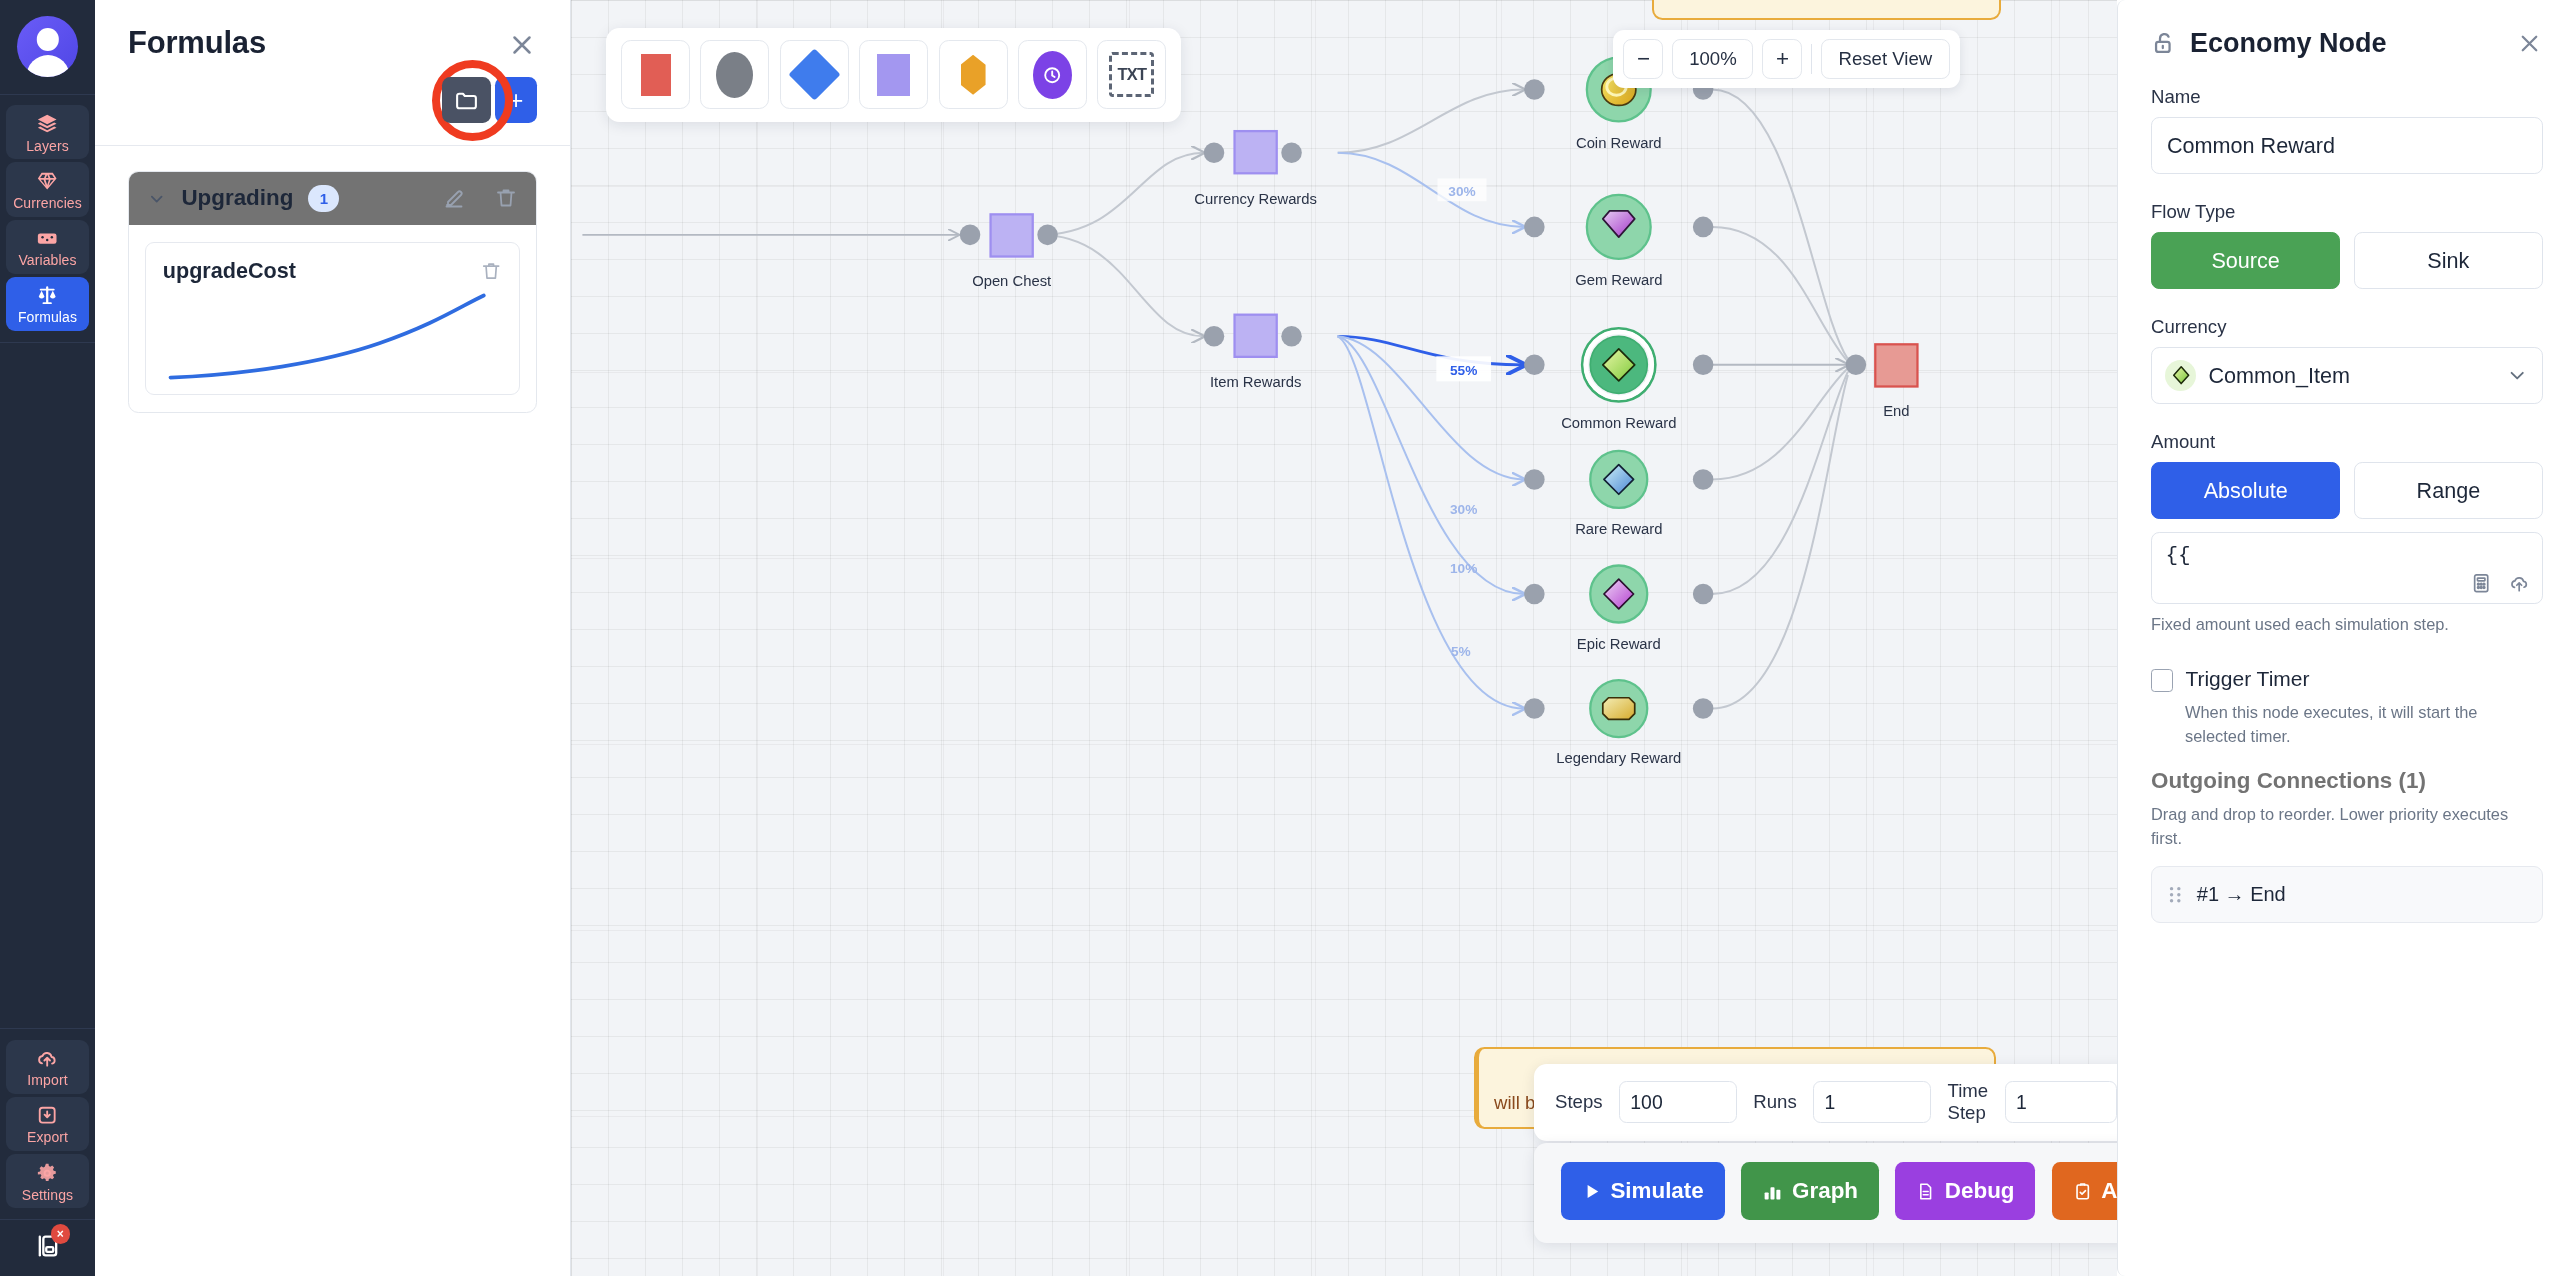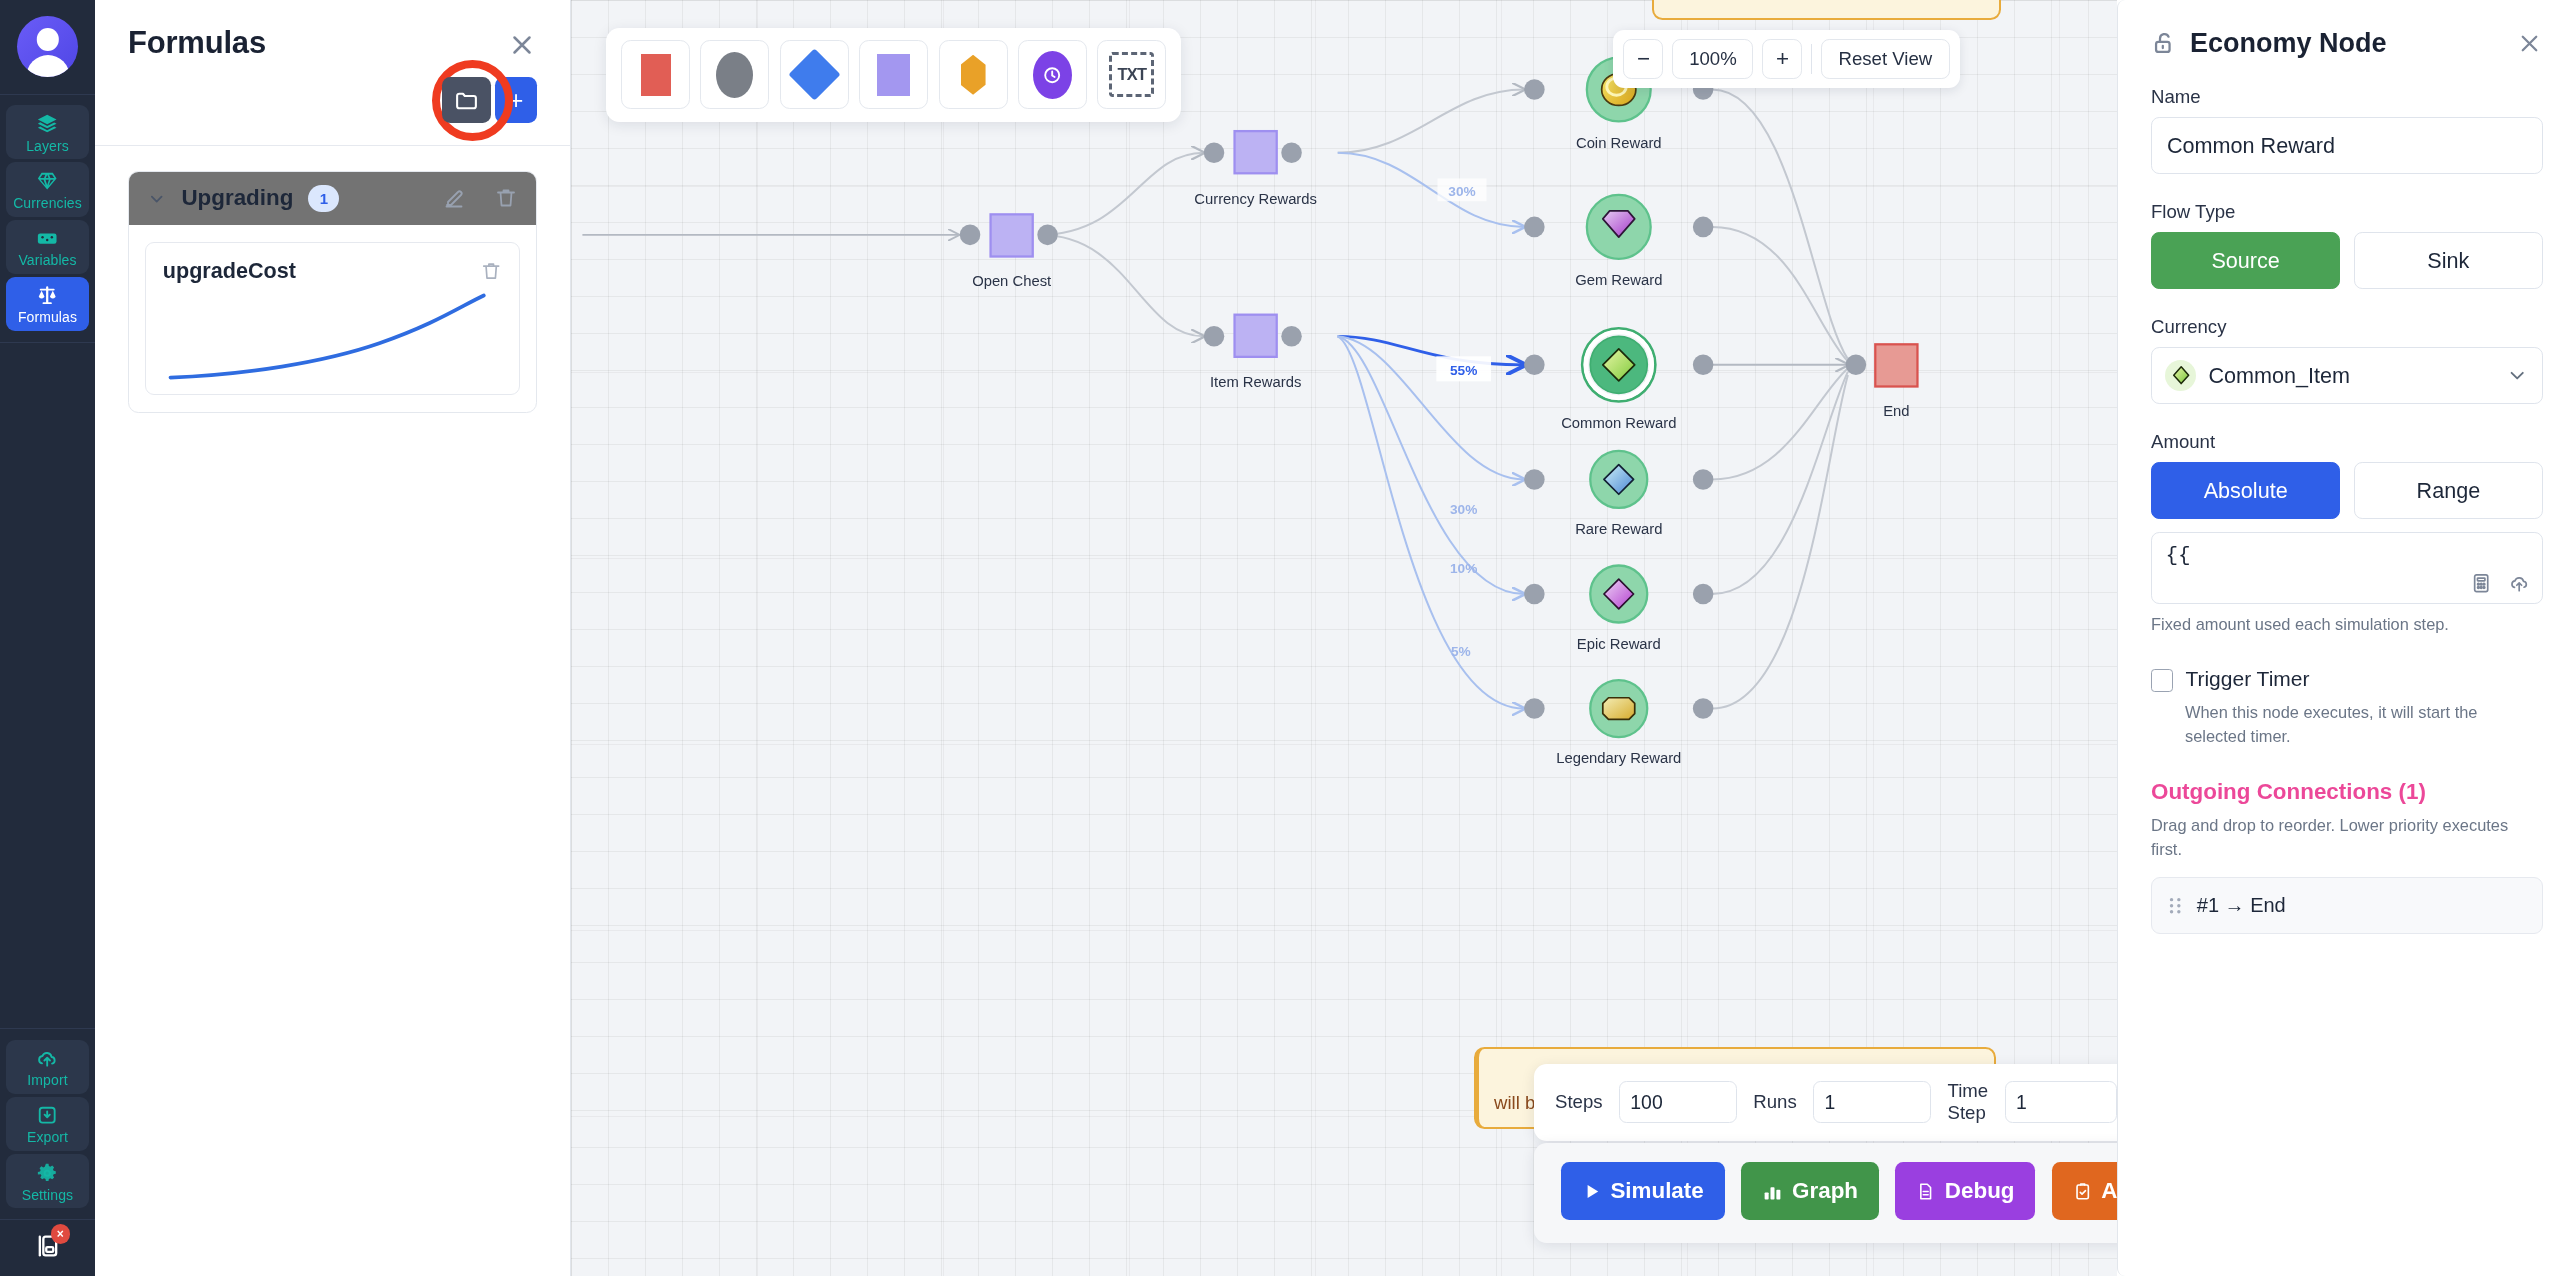--- a/index.html
+++ b/index.html
@@ -37,21 +37,21 @@
     width: 43px; height: 34px; border-radius: 21.6px 21.6px 0 0;
     background: #fff; transform: translateX(-50%);
   }
   .rail-div { width: 100%; height: 0.7px; background: #2e3950; flex: 0 0 0.7px; }
   .rail-group { width: 100%; padding: 7.5px 0 7.5px 0; }
   .rail-item {
     width: 83px; margin: 3px 6px;
     border-radius: 9px;
     padding: 7.5px 0 6.7px;
     display: flex; flex-direction: column; align-items: center; gap: 3.7px;
-    color: #14b8a6; cursor: pointer;
+    color: #fca5a5; cursor: pointer;
     background: #2c374b;
   }
   .rail-item.active { background: #2f5fe8; color: #fff; }
   .rail-item .ri-ic { width: 22.4px; height: 22.4px; display:block; }
   .rail-item .ri-lb { font-size: 14px; letter-spacing: 0.1px; line-height: 1; }
   .rail-spacer { flex: 1 1 auto; }
   .rail-bottom {
     width: 100%; padding: 12px 0 16.4px; display: flex; justify-content: center;
   }
   .logout-wrap { position: relative; width: 30px; height: 28px; }
@@ -291,21 +291,21 @@
   .amount-val { font-size: 21px; color: #1d2739; font-family: "Liberation Mono", monospace; }
   .amount-tools { position: absolute; right: 12px; bottom: 9px; display: flex; gap: 15px; }
   .amount-tools span { width: 22.4px; height: 22.4px; color: #7c8698; cursor: pointer; display:block;}
   .hint { font-size: 16.4px; color: #6b7687; margin-top: 9px; line-height: 1.45; }
   .chk-row { display: flex; align-items: flex-start; gap: 12px; margin-top: 30px; }
   .chk {
     width: 22.4px; height: 22.4px; border: 1.5px solid #9aa3b2; border-radius: 3.7px;
     background: #fff; flex: 0 0 22.4px; margin-top: 2.2px; cursor: pointer;
   }
   .chk-lb { font-size: 21px; color: #1d2739; }
-  .ins-h2 { font-size: 22.4px; font-weight: 600; color: #ec4899; margin-top: 31px; }
+  .ins-h2 { font-size: 22.4px; font-weight: 600; color: #737373; margin-top: 20px; }
   .conn-row {
     margin-top: 15px; border: 0.7px solid #e6e9ef; border-radius: 9px; background: #f8f9fb;
     height: 57px; display: flex; align-items: center; gap: 13.4px; padding: 0 15px; cursor: grab;
   }
   .grip { width: 16.4px; height: 19.4px; color: #a3abba; }
   .conn-txt { font-size: 20px; color: #1d2739; }
 </style>
 </head>
 <body>
 

